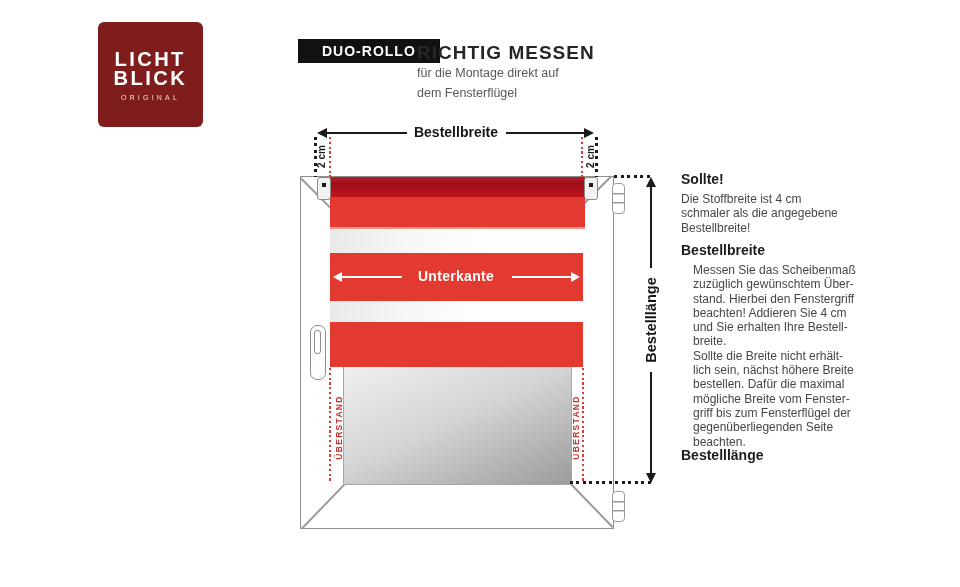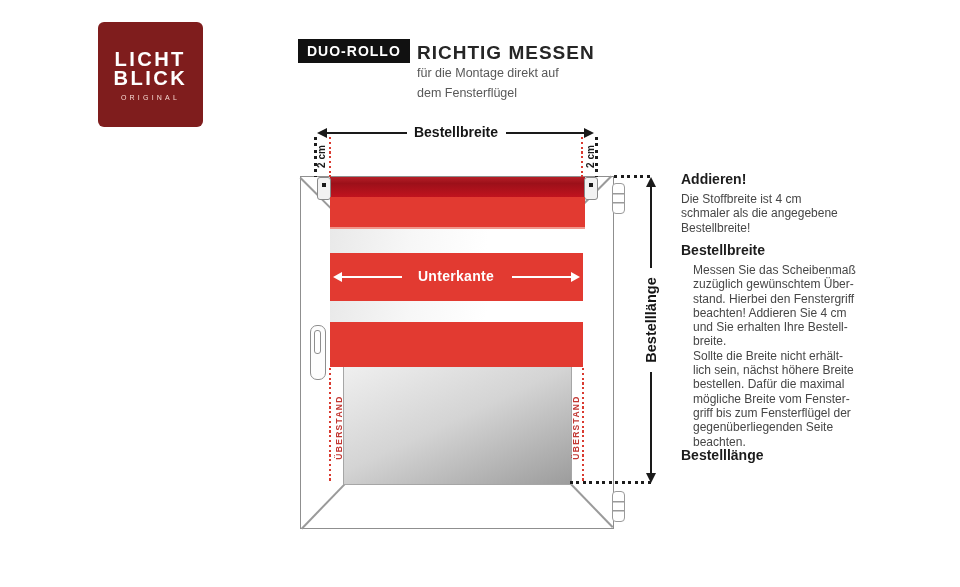--- a/index.html
+++ b/index.html
@@ -11,21 +11,21 @@
   .pre{white-space:pre-line;}
 
   
   .logo{left:98px;top:22px;width:105px;height:105px;background:#7f1d1d;border-radius:6px;
         display:flex;flex-direction:column;align-items:center;justify-content:center;color:#fff;}
   .logo-line{font-size:21px;font-weight:bold;letter-spacing:2.5px;line-height:19px;transform:scaleX(.96);}
   .logo-sub{font-size:7px;letter-spacing:3.2px;margin-top:7px;color:#f6d9d2;}
 
   
   .badge{left:298px;top:39px;height:24px;background:#111;color:#fff;font-weight:bold;
-         font-size:14px;letter-spacing:1px;display:flex;align-items:center;padding:0 9px;}
+         font-size:14px;letter-spacing:1px;display:flex;align-items:center;padding:0 24px;}
   .title{left:417px;top:42px;font-size:19px;font-weight:bold;letter-spacing:1px;color:#262626;}
   .subtitle{left:417px;top:64px;font-size:12.5px;line-height:19.5px;color:#585858;}
 
   
   .win-frame{left:300px;top:176px;width:311.5px;height:350.5px;border:1.5px solid #8f8f8f;background:#fff;}
   .diag{height:1.5px;background:#9a9a9a;transform-origin:0 0;}
   .diag-tl{left:301px;top:177px;width:60px;transform:rotate(45deg);}
   .diag-tr{left:612px;top:177px;width:60px;transform:rotate(135deg);}
   .diag-bl{left:301px;top:528px;width:62px;transform:rotate(-46deg);}
   .diag-br{left:612px;top:528px;width:62px;transform:rotate(-134deg);}
@@ -182,21 +182,21 @@
   <div class="abs mline bl-seg-2"></div>
   <div class="abs ah ah-up bl-ah-up"></div>
   <div class="abs ah ah-down bl-ah-dn"></div>
   <div class="abs bl-label">Bestelllänge</div>
 
   <div class="abs rdot-v ovr-line-l"></div>
   <div class="abs rdot-v ovr-line-r"></div>
   <div class="abs ovr-label ovr-l">ÜBERSTAND</div>
   <div class="abs ovr-label ovr-r">ÜBERSTAND</div>
 
-  <div class="abs sec-head h-achtung">Addieren!</div>
+  <div class="abs sec-head h-achtung">Sollte!</div>
   <div class="abs sec-body pre b-achtung">Die Stoffbreite ist 4 cm
 schmaler als die angegebene
 Bestellbreite!</div>
   <div class="abs sec-head h-breite">Bestellbreite</div>
   <div class="abs sec-body pre b-breite">Messen Sie das Scheibenmaß
 zuzüglich gewünschtem Über-
 stand. Hierbei den Fenstergriff
 beachten! Addieren Sie 4 cm
 und Sie erhalten Ihre Bestell-
 breite.

